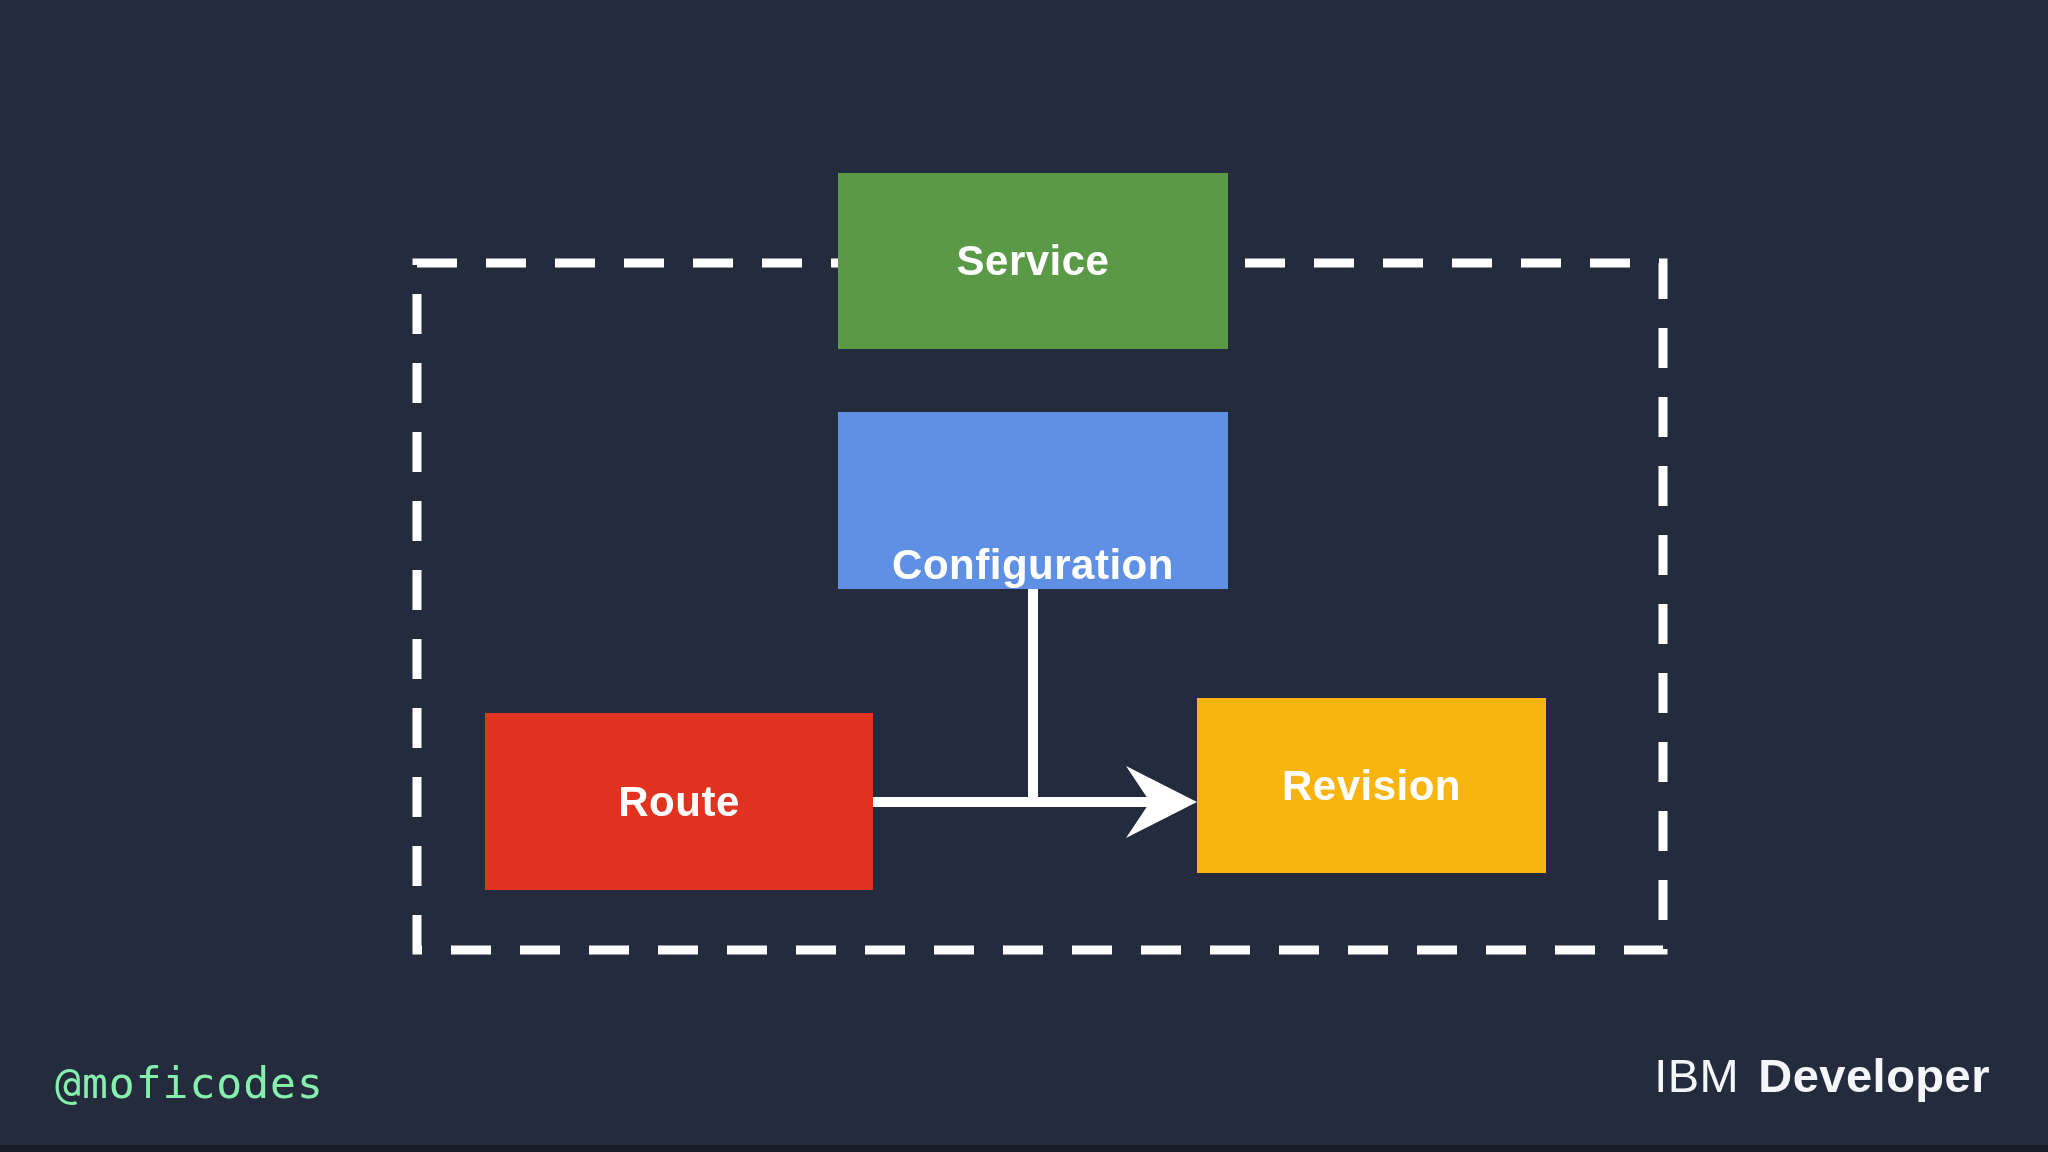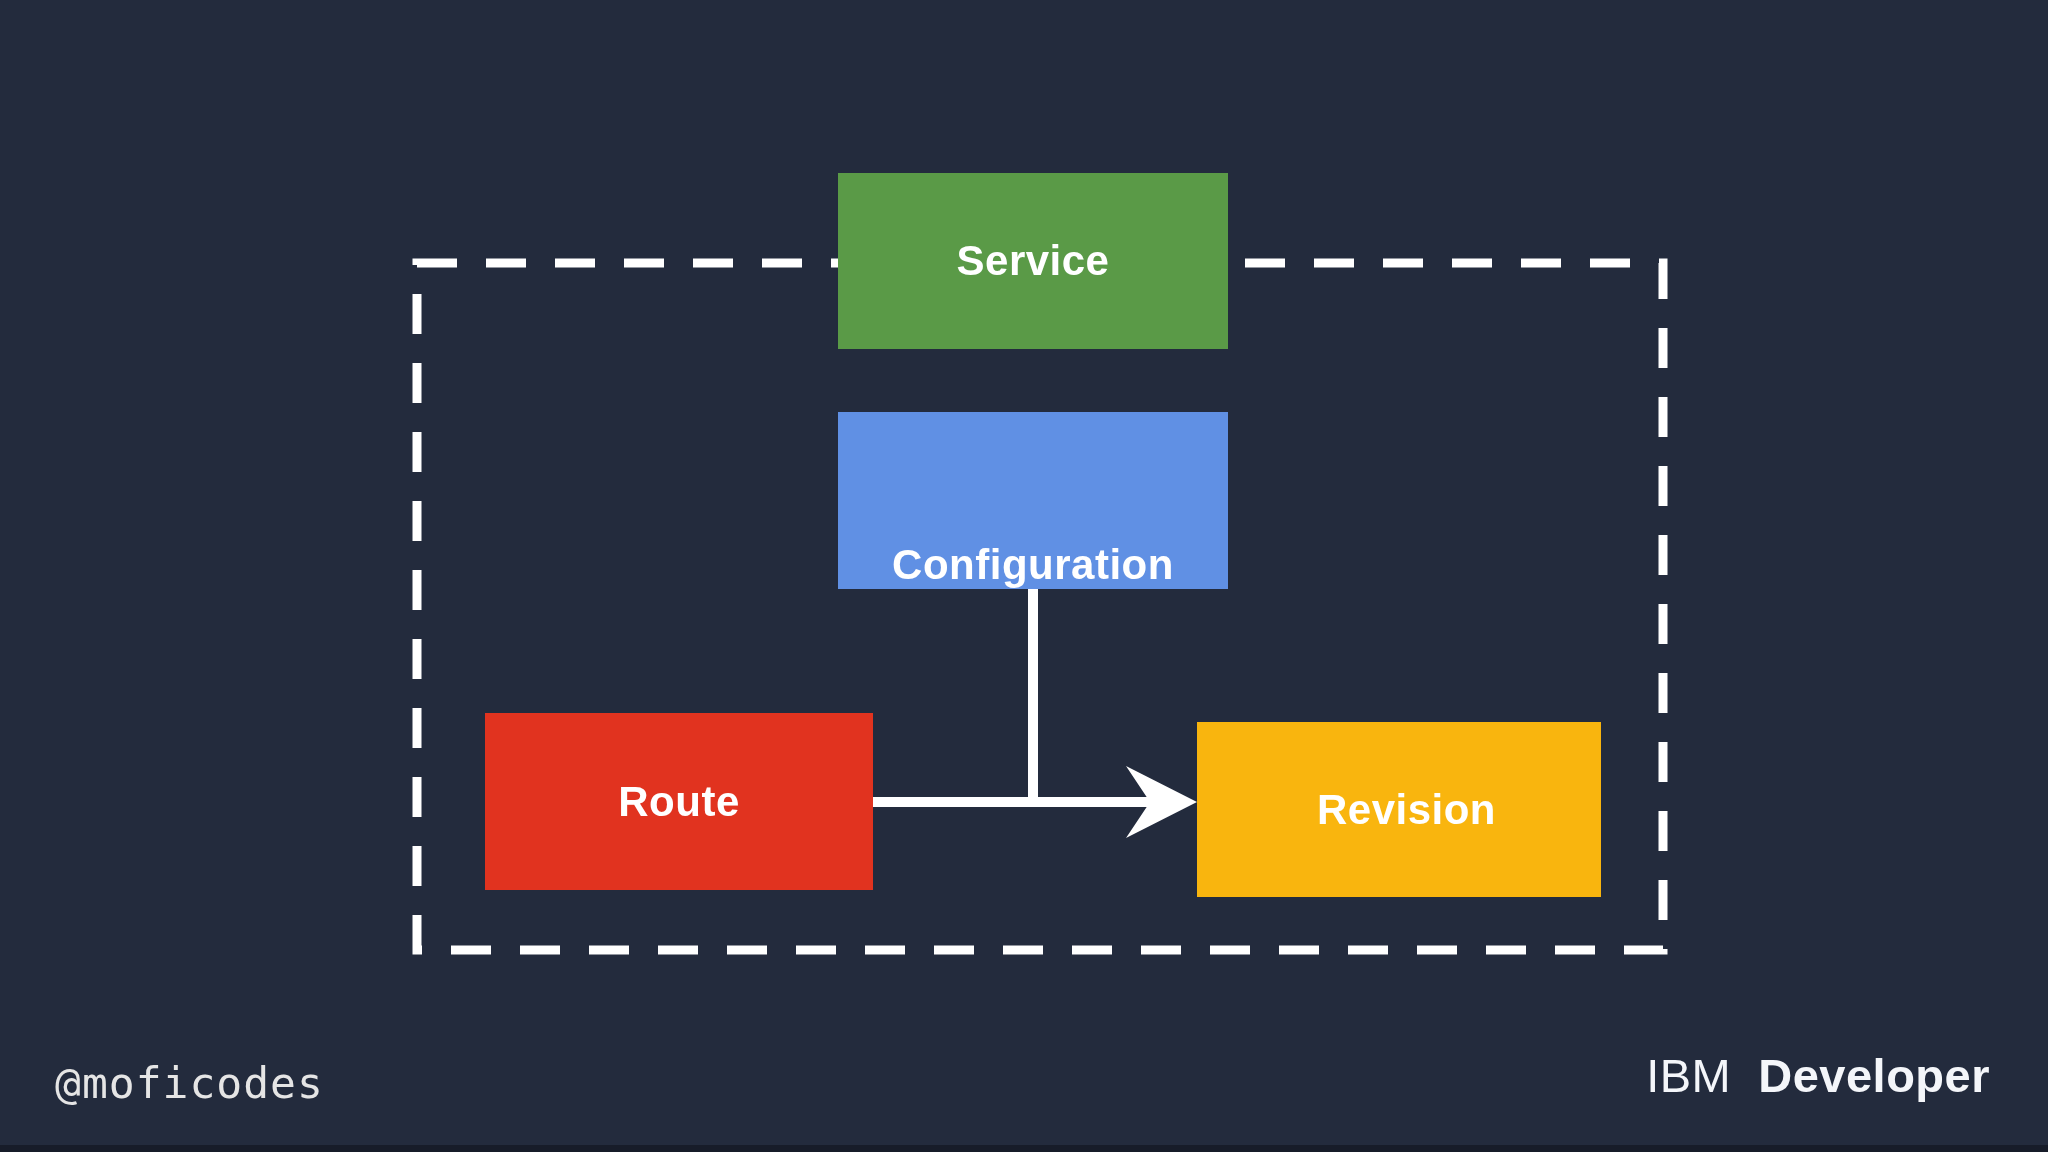--- a/index.html
+++ b/index.html
@@ -28,41 +28,41 @@
     align-items: center;
     justify-content: center;
     color: #FFFFFF;
     font-size: 42px;
     font-weight: bold;
     letter-spacing: 0.5px;
   }
   .node-service       { left: 838px;  top: 173px; width: 390px; height: 176px; text-align: center; }
   .node-configuration { left: 838px;  top: 412px; width: 390px; height: 177px; }
   .node-route         { left: 485px;  top: 713px; width: 388px; height: 177px; }
-  .node-revision      { left: 1197px; top: 722px; width: 389px; height: 175px; padding-left: 15px; }
+  .node-revision      { left: 1197px; top: 698px; width: 349px; height: 175px; }
 
   .footer-handle {
     position: absolute;
     left: 55px;
     top: 1058px;
     font-family: "DejaVu Sans Mono", monospace;
     font-size: 43px;
-    color: #e5e5e5;
+    color: #86efac;
     letter-spacing: 1px;
   }
   .brand {
     position: absolute;
     right: 58px;
     top: 1048px;
     font-size: 47px;
     color: #F4F6FA;
     letter-spacing: 0.5px;
   }
   .brand .brand-prefix { font-weight: normal; }
-  .brand .brand-suffix { font-weight: bold; margin-left: 27px; text-align: right; }
+  .brand .brand-suffix { font-weight: bold; margin-left: 19px; text-align: right; }
 
   .bottom-strip {
     position: absolute;
     left: 0;
     bottom: 0;
     width: 100%;
     height: 7px;
     background: #171C29;
   }
 </style>

